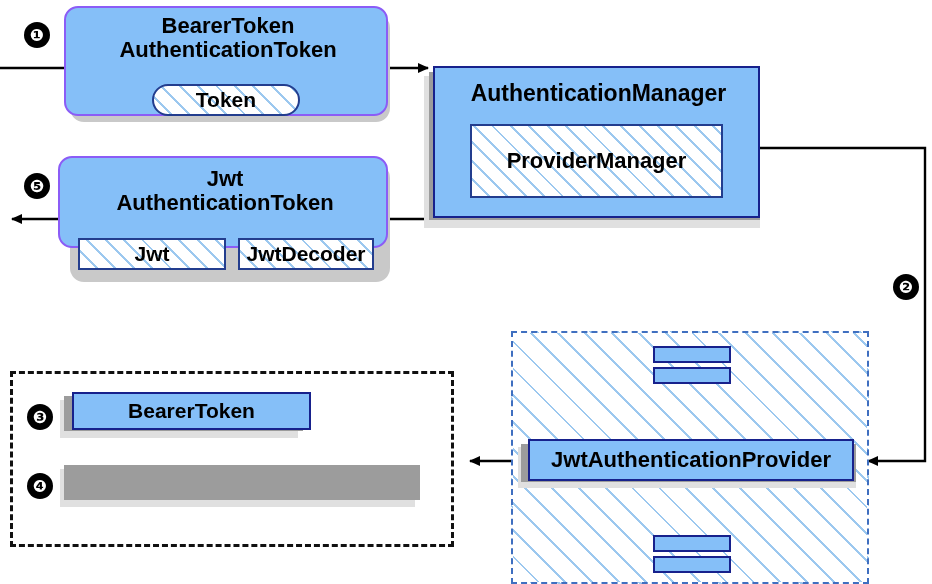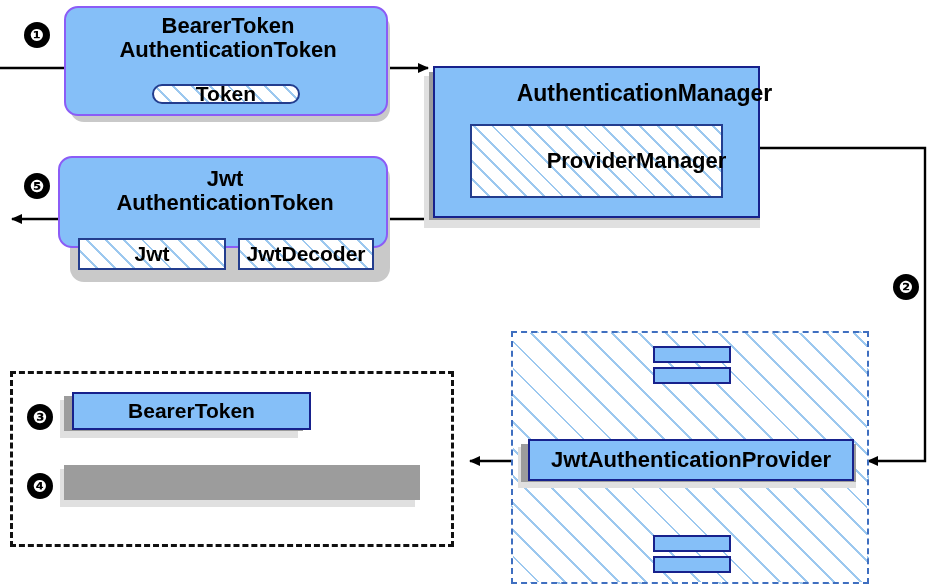--- a/index.html
+++ b/index.html
@@ -89,21 +89,21 @@
     color: #000000;
     font-weight: bold;
     text-align: center;
     line-height: 1.08;
     white-space: pre-line;
     display: flex;
     align-items: center;
     justify-content: center;
     user-select: none;
   }
-  .t24 { font-size: 23px; padding-left: 46px; }
+  .t24 { font-size: 23px; }
   .t22 { font-size: 22px; }
   .t21 { font-size: 21px; }
 
   
   .badge {
     position: absolute;
     width: 26px;
     height: 26px;
     border-radius: 50%;
     background: #000000;
@@ -166,21 +166,21 @@
   <div class="badge" style="left:24px; top:22px;">❶</div>
   <div class="badge" style="left:24px; top:173px;">❺</div>
   <div class="badge" style="left:893px; top:274px;">❷</div>
   <div class="badge" style="left:27px; top:404px;">❸</div>
   <div class="badge" style="left:27px; top:473px;">❹</div>
 
   <div class="shadow-soft" style="left:70px; top:14px; width:320px; height:108px;"></div>
   <div class="blue-round" style="left:64px; top:6px; width:324px; height:110px;">
     <div class="lbl t22" style="left:0; top:4px; width:324px; height:52px;">BearerToken
 AuthenticationToken</div>
-    <div class="hatch" style="left:86px; top:76px; width:148px; height:20px;border-radius:16px;">
+    <div class="hatch" style="left:86px; top:76px; width:148px; height:32px;border-radius:16px;">
       <div class="lbl t21" style="left:0; top:0; width:100%; height:100%;">Token</div>
     </div>
   </div>
 
   <div class="shadow-soft" style="left:70px; top:164px; width:320px; height:118px;"></div>
   <div class="blue-round" style="left:58px; top:156px; width:330px; height:92px;">
     <div class="lbl t22" style="left:0; top:7px; width:330px; height:52px;">Jwt
 AuthenticationToken</div>
     <div class="hatch" style="left:18px; top:80px; width:148px; height:32px;">
       <div class="lbl t21" style="left:0; top:0; width:100%; height:100%;">Jwt</div>
@@ -188,21 +188,21 @@
     <div class="hatch" style="left:178px; top:80px; width:136px; height:32px;">
       <div class="lbl t21" style="left:0; top:0; width:100%; height:100%;">JwtDecoder</div>
     </div>
   </div>
 
   <div class="shadow-rect-light" style="left:424px; top:76px; width:336px; height:152px;"></div>
   <div class="shadow-rect-dark" style="left:429px; top:72px; width:331px; height:148px;"></div>
   <div class="blue-rect" style="left:433px; top:66px; width:327px; height:152px;">
     <div class="lbl t24" style="left:0; top:8px; width:327px; height:34px;">AuthenticationManager</div>
     <div class="hatch" style="left:35px; top:56px; width:253px; height:74px;">
-      <div class="lbl t22" style="left:0; top:0; width:100%; height:100%;padding-left:40px;">ProviderManager</div>
+      <div class="lbl t22" style="left:0; top:0; width:100%; height:100%;">ProviderManager</div>
     </div>
   </div>
 
 
   <div class="hatch-region" style="left:511px; top:331px; width:358px; height:253px;"></div>
 
   <div class="blue-bar" style="left:653px; top:346px; width:78px; height:17px;"></div>
   <div class="blue-bar" style="left:653px; top:367px; width:78px; height:17px;"></div>
 
   <div class="shadow-rect-light" style="left:518px; top:447px; width:338px; height:41px;"></div>

